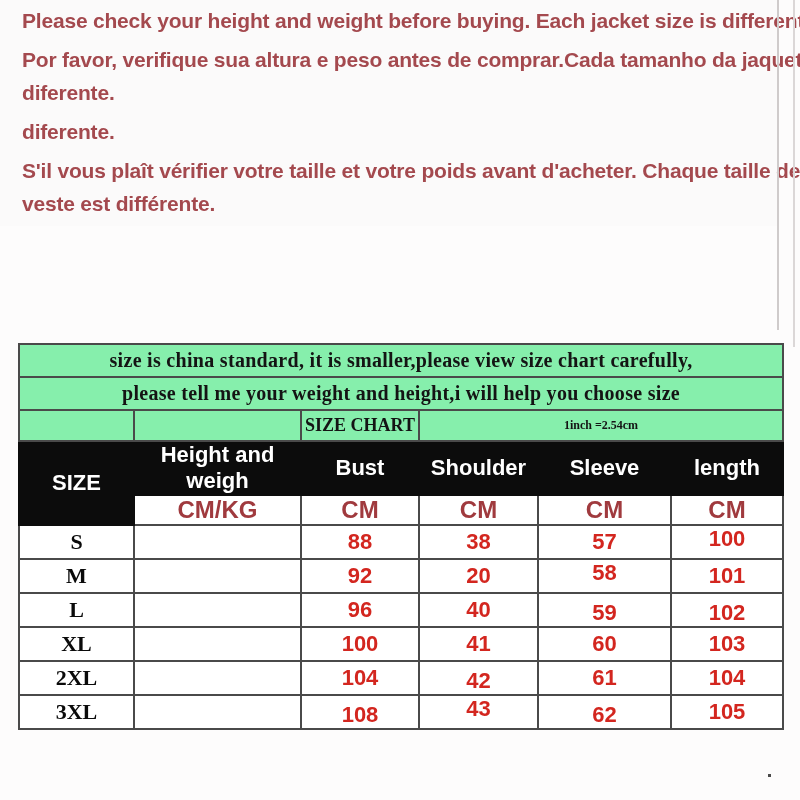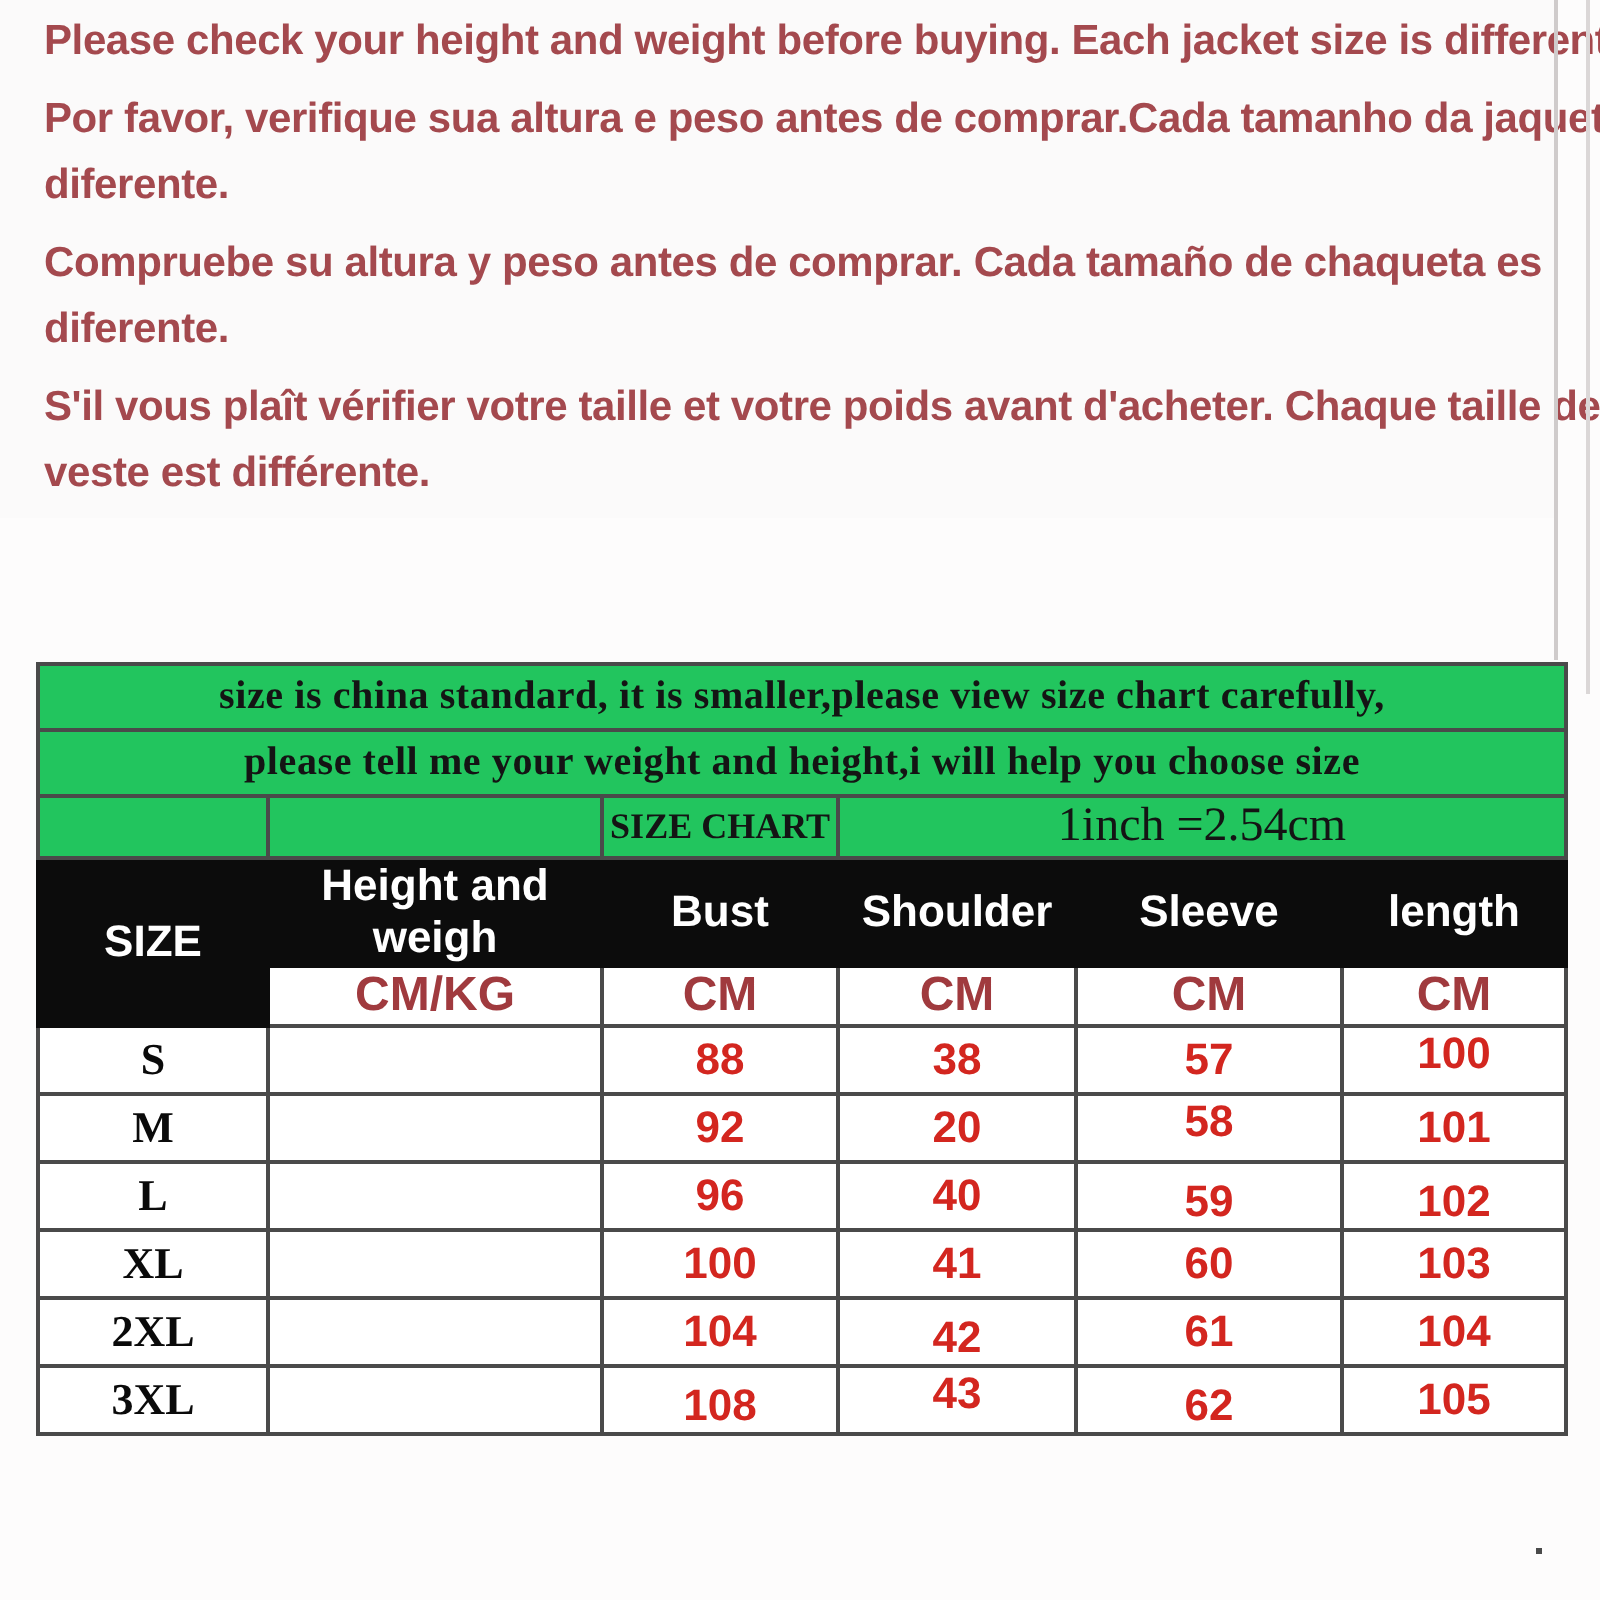--- a/index.html
+++ b/index.html
@@ -14,40 +14,40 @@
     padding:4px 0 0 22px;box-sizing:border-box;
     background:#fbfafa;
   }
   .wpara{margin:0 0 6px 0;}
   .wline{
     font-weight:bold;font-size:21px;line-height:33px;
     color:#a4494e;white-space:nowrap;letter-spacing:-0.2px;
   }
   
   table.size-table{
-    position:absolute;left:18px;top:331px;
+    position:absolute;left:18px;top:343px;
     border-collapse:collapse;table-layout:fixed;
-    background:#22c55e;
+    background:#86efac;
   }
   table.size-table td{
     border:2px solid #4a4a4a;
     padding:0;text-align:center;vertical-align:middle;overflow:hidden;
   }
   .note-cell{
     font-family:"Liberation Serif",serif;font-weight:bold;
     font-size:20px;color:#141414;height:31px;letter-spacing:0.3px;
   }
   .r3 td{height:29px;}
   .serif-label{
     font-family:"Liberation Serif",serif;font-weight:bold;
     font-size:18px;color:#141414;
   }
   .inch-cell{
-    font-family:"Liberation Serif",serif;font-weight:normal;
-    font-size:24px;color:#141414;margin-left:22px;
+    font-family:"Liberation Serif",serif;font-weight:bold;
+    font-size:12px;color:#141414;margin-left:22px;
   }
   tr.band td{
     background:#0c0c0c;border-color:#0c0c0c;
     color:#ffffff;font-weight:bold;font-size:22px;height:34px;
   }
   td.size-cell{
     background:#0c0c0c;border-color:#0c0c0c;
     border-right:2px solid #d9d9d9;border-bottom:2px solid #4a4a4a;
     color:#ffffff;font-weight:bold;font-size:23px;
   }
@@ -76,21 +76,20 @@
 
   <div class="warnings">
     <div class="wpara">
       <div class="wline">Please check your height and weight before buying. Each jacket size is different.</div>
     </div>
     <div class="wpara">
       <div class="wline">Por favor, verifique sua altura e peso antes de comprar.Cada tamanho da jaqueta é</div>
       <div class="wline">diferente.</div>
     </div>
     <div class="wpara">
-      <div class="wline">Compruebe su altura y peso antes de comprar. Cada tamaño de chaqueta es</div>
       <div class="wline">diferente.</div>
     </div>
     <div class="wpara">
       <div class="wline">S'il vous plaît vérifier votre taille et votre poids avant d'acheter. Chaque taille de</div>
       <div class="wline">veste est différente.</div>
     </div>
   </div>
 
   <table class="size-table">
     <colgroup>

